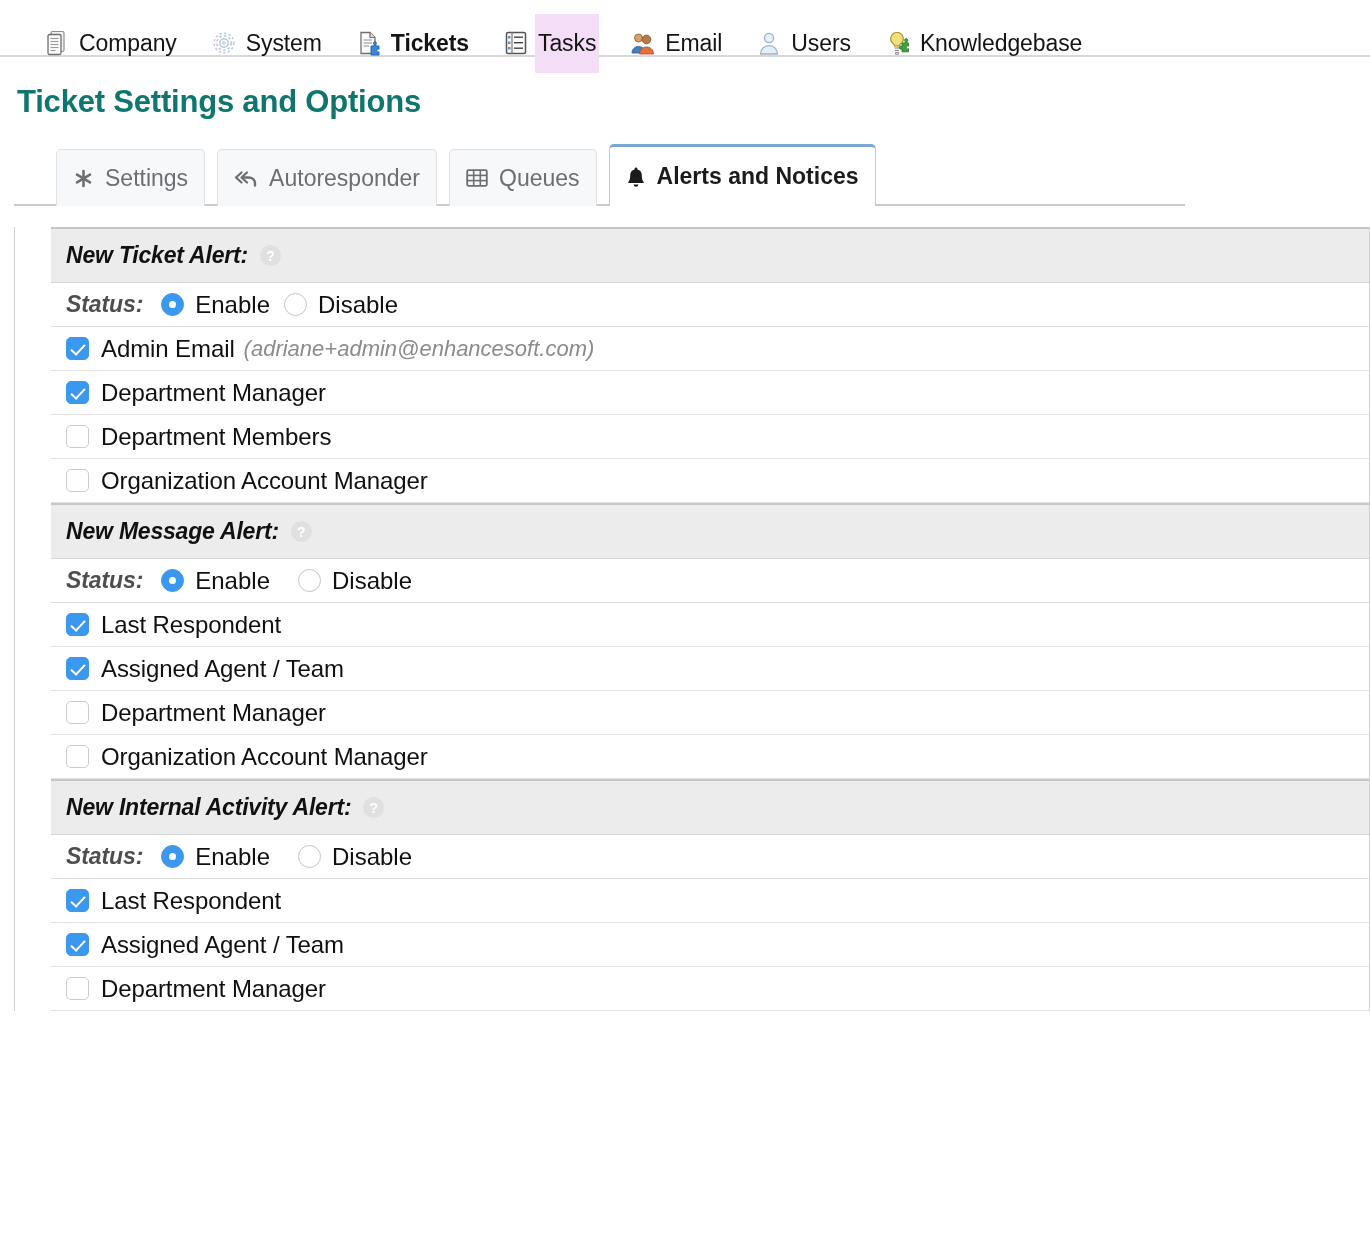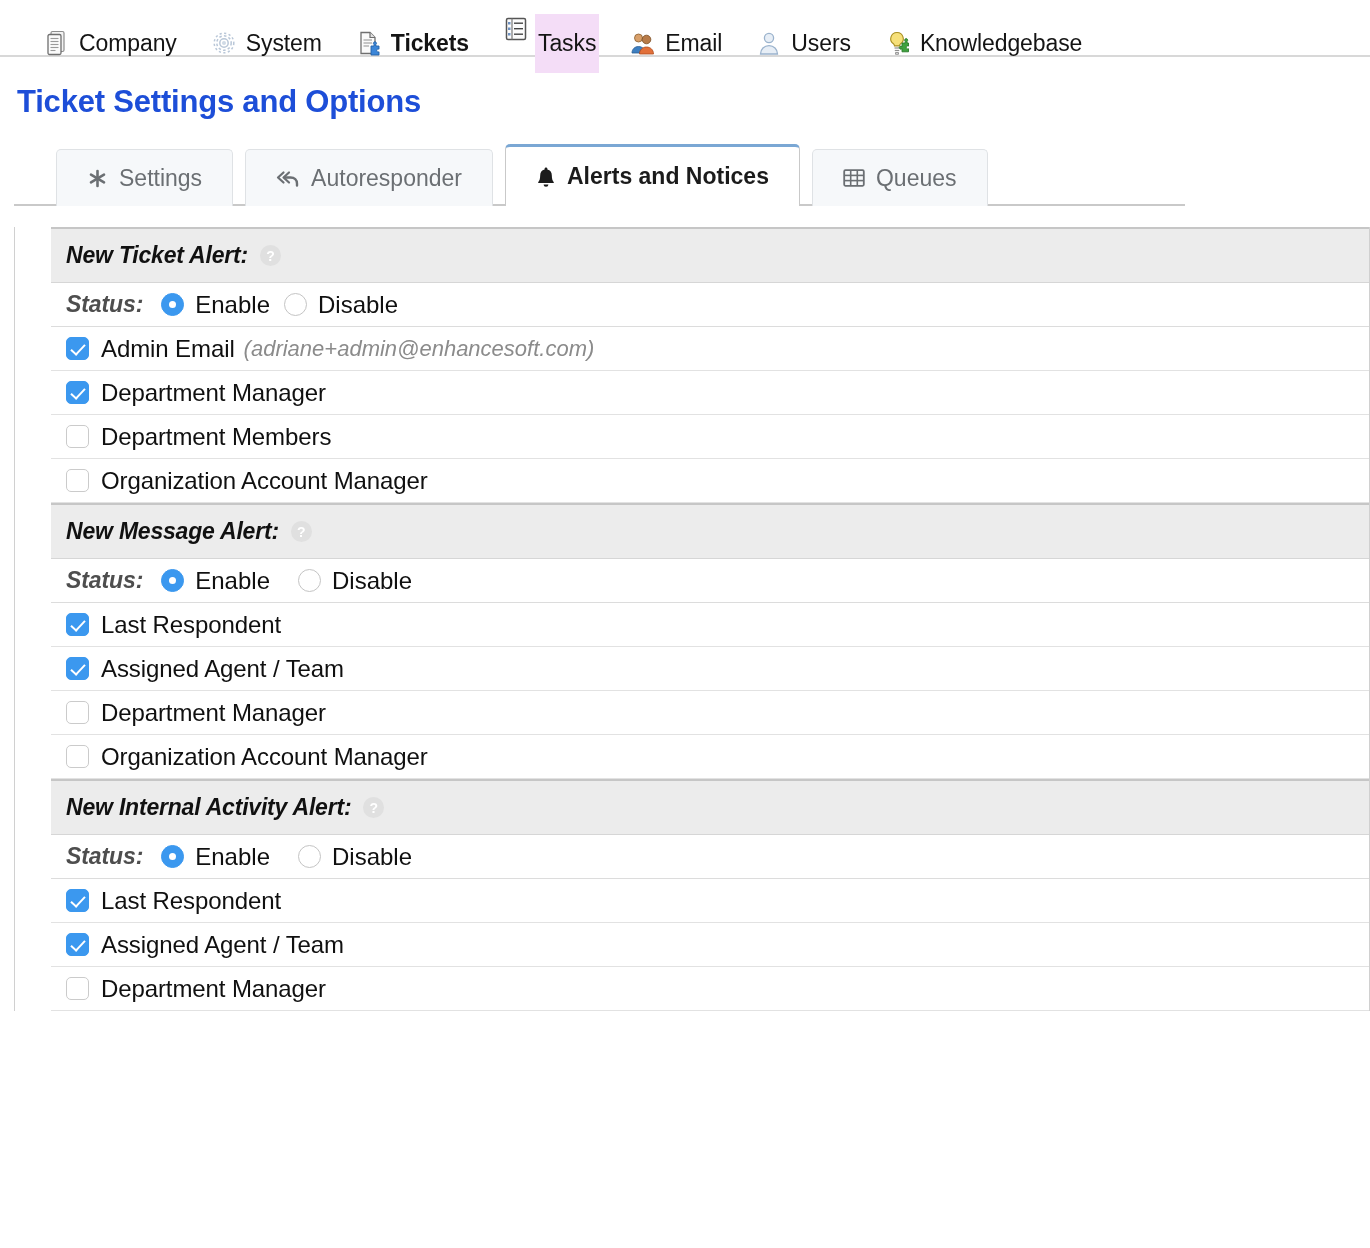--- a/index.html
+++ b/index.html
@@ -16,21 +16,21 @@
     height: 57px;
     border-bottom: 2px solid #d8d8d8;
     display: flex;
     align-items: center;
     padding-left: 44px;
     background: #ffffff;
     gap: 0px;
   }
   .nav-item {
     display: flex;
-    align-items: flex-start;
+    align-items: center;
     gap: 9px;
     margin-right: 34px;
     white-space: nowrap;
     margin-top: 31px;
   }
   .nav-label {
     font-size: 23px;
     color: #141414;
     letter-spacing: -0.1px;
   }
@@ -39,21 +39,21 @@
     background: #f4ddf7;
     padding: 16px 3px;
     margin: -2px -3px;
   }
   .nav-icon { width: 26px; height: 26px; display:block; flex: 0 0 26px; }
 
   
   #page-title {
     font-size: 31px;
     font-weight: bold;
-    color: #1d4ed8;
+    color: #0f766e;
     padding: 27px 0 0 17px;
     letter-spacing: -0.2px;
   }
 
   
   #tabstrip {
     margin-top: 24px;
     padding-left: 56px;
     height: 62px;
     display: flex;
@@ -74,21 +74,21 @@
     align-items: center;
     justify-content: center;
     gap: 11px;
     font-size: 23px;
     color: #6b6f73;
     background: #f6f8fa;
     border: 1px solid #dfe2e5;
     border-bottom: none;
     border-radius: 5px 5px 0 0;
     margin-right: 12px;
-    padding: 0 30px;
+    padding: 0 16px;
     position: relative;
     z-index: 2;
     white-space: nowrap;
   }
   .tab.active {
     background: #ffffff;
     color: #1b1b1b;
     font-weight: bold;
     border: 1px solid #c9c9c9;
     border-top: 3px solid #7aa7d4;
@@ -333,41 +333,41 @@
     <div class="tab">
       <span class="tab-ico">
         <svg width="24" height="20" viewBox="0 0 24 20">
           <path d="M7.5 4.5 2 9.5l5.5 5" fill="none" stroke="currentColor" stroke-width="2.2" stroke-linecap="round" stroke-linejoin="round"></path>
           <path d="M13 4.5 7.5 9.5l5.5 5" fill="none" stroke="currentColor" stroke-width="2.2" stroke-linecap="round" stroke-linejoin="round"></path>
           <path d="M9 9.5h5.5c4 0 6.5 2.4 6.5 6.2v1.8" fill="none" stroke="currentColor" stroke-width="2.4" stroke-linecap="round"></path>
         </svg>
       </span>
       <span>Autoresponder</span>
     </div>
-    <div class="tab active">
-      <span class="tab-ico">
-        <svg width="20" height="22" viewBox="0 0 20 22">
-          <path d="M10 1.4c.8 0 1.4.6 1.4 1.4v.6a6 6 0 0 1 4.4 5.8c0 4 .9 5.6 1.9 6.7.4.5.1 1.2-.6 1.2H2.9c-.7 0-1-.7-.6-1.2 1-1.1 1.9-2.7 1.9-6.7a6 6 0 0 1 4.4-5.8v-.6c0-.8.6-1.4 1.4-1.4z" fill="currentColor"></path>
-          <path d="M7.6 18.4h4.8a2.4 2.4 0 0 1-4.8 0z" fill="currentColor"></path>
-        </svg>
-      </span>
-      <span>Alerts and Notices</span>
-    </div>
     <div class="tab">
       <span class="tab-ico">
         <svg width="22" height="20" viewBox="0 0 22 20">
           <rect x="1.2" y="2.2" width="19.6" height="15.6" rx="1.2" fill="none" stroke="currentColor" stroke-width="1.8"></rect>
           <line x1="1.2" y1="7.4" x2="20.8" y2="7.4" stroke="currentColor" stroke-width="1.6"></line>
           <line x1="1.2" y1="12.6" x2="20.8" y2="12.6" stroke="currentColor" stroke-width="1.6"></line>
           <line x1="7.7" y1="2.2" x2="7.7" y2="17.8" stroke="currentColor" stroke-width="1.6"></line>
           <line x1="14.3" y1="2.2" x2="14.3" y2="17.8" stroke="currentColor" stroke-width="1.6"></line>
         </svg>
       </span>
       <span>Queues</span>
     </div>
+    <div class="tab active">
+      <span class="tab-ico">
+        <svg width="20" height="22" viewBox="0 0 20 22">
+          <path d="M10 1.4c.8 0 1.4.6 1.4 1.4v.6a6 6 0 0 1 4.4 5.8c0 4 .9 5.6 1.9 6.7.4.5.1 1.2-.6 1.2H2.9c-.7 0-1-.7-.6-1.2 1-1.1 1.9-2.7 1.9-6.7a6 6 0 0 1 4.4-5.8v-.6c0-.8.6-1.4 1.4-1.4z" fill="currentColor"></path>
+          <path d="M7.6 18.4h4.8a2.4 2.4 0 0 1-4.8 0z" fill="currentColor"></path>
+        </svg>
+      </span>
+      <span>Alerts and Notices</span>
+    </div>
   </div>
 
 <div id="alerts-table">
     <div class="sec-header">
       <span class="sec-title">New Ticket Alert:</span>
       <span class="help-icon">?</span>
     </div>
     <div class="row status-row">
       <span class="status-label">Status:</span>
       <span class="radio-group">

